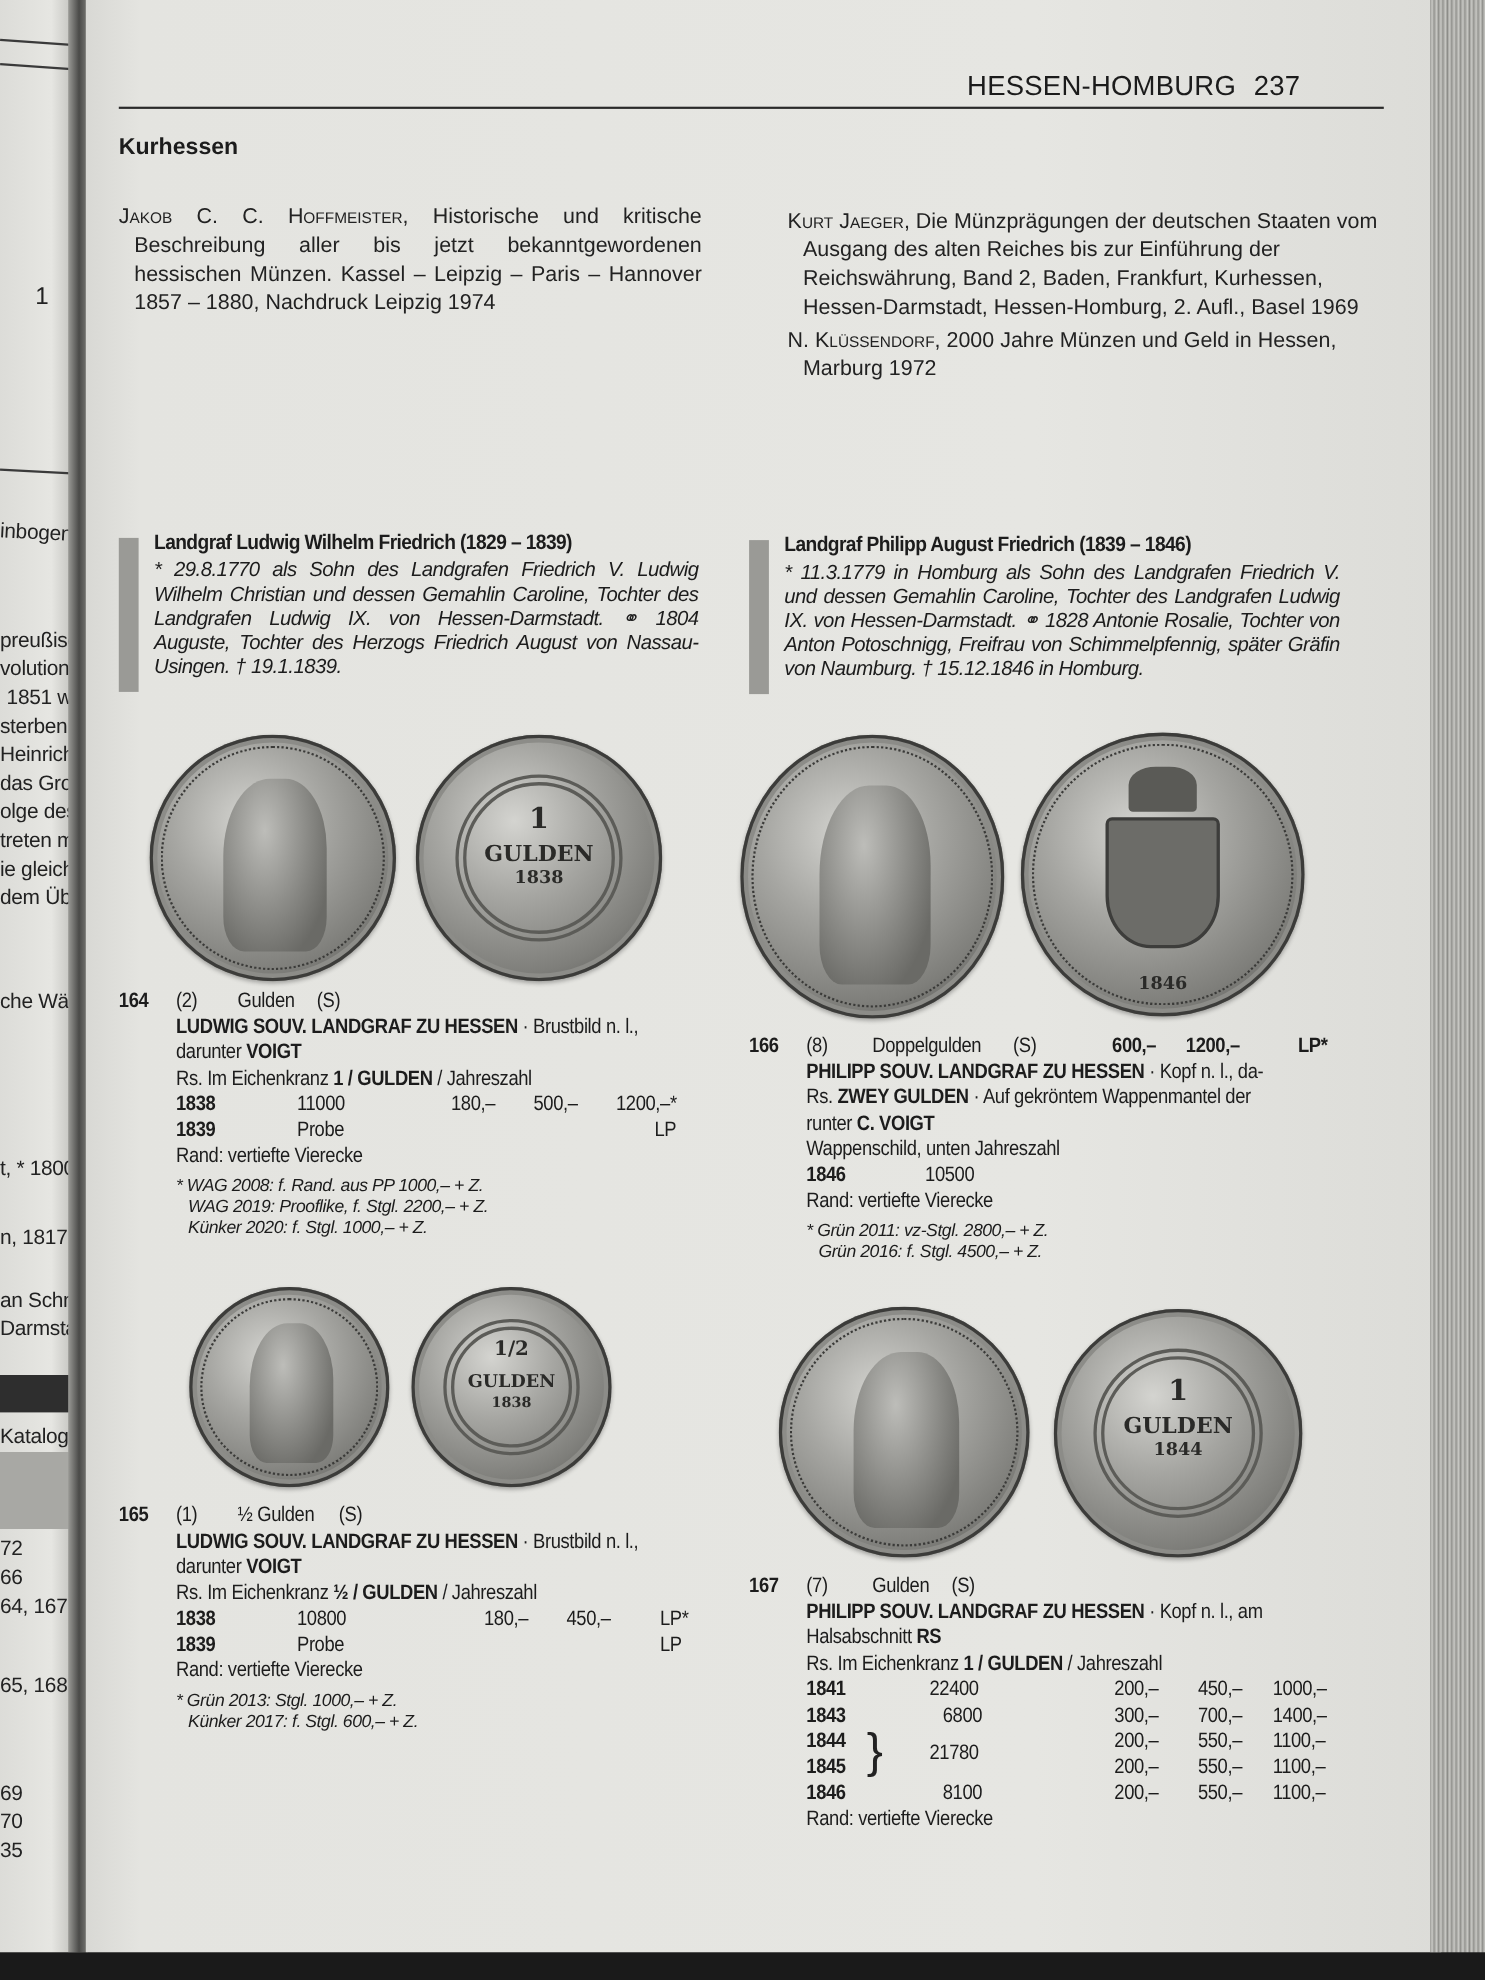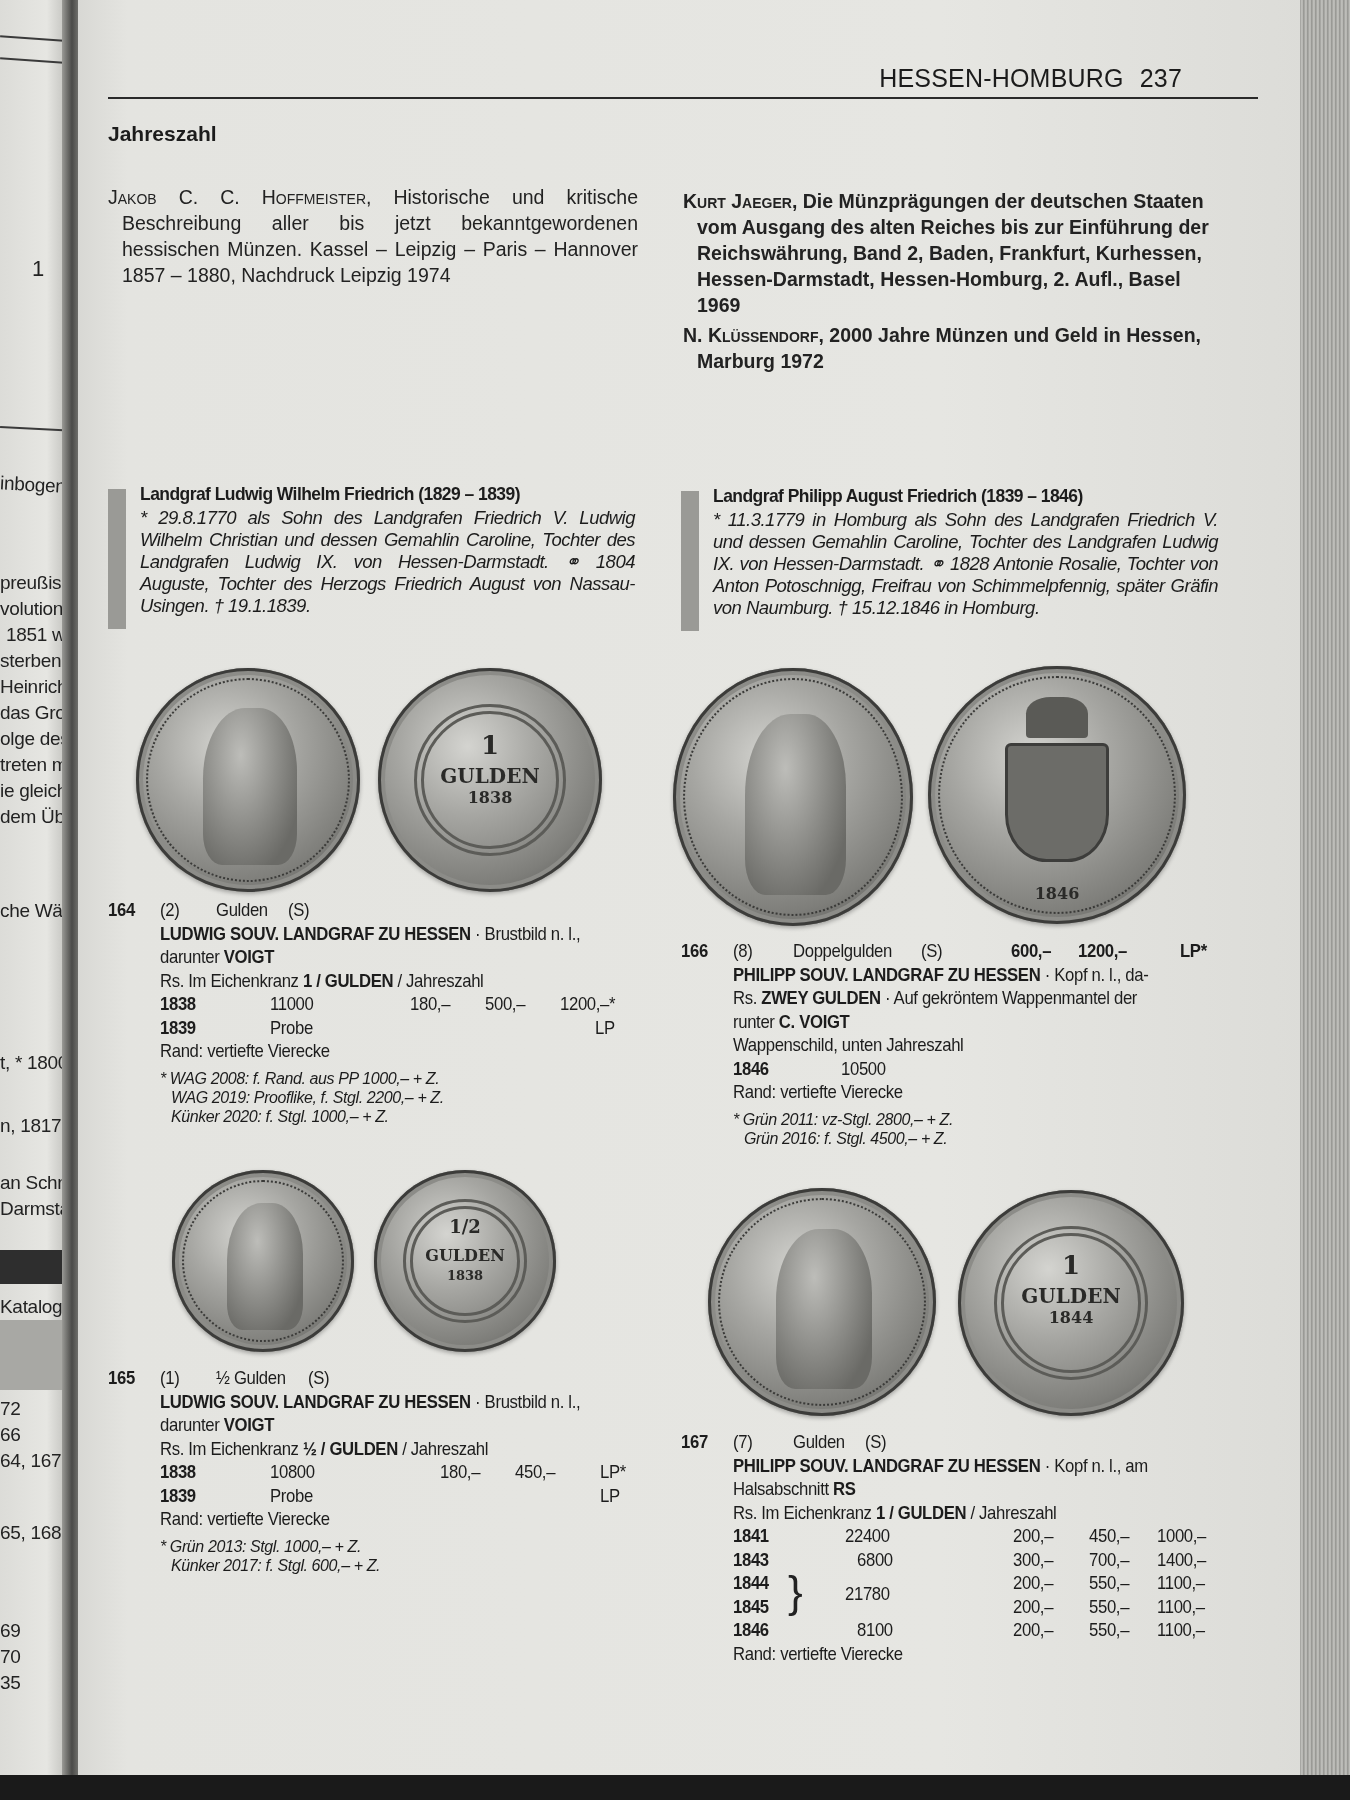--- a/index.html
+++ b/index.html
@@ -32,21 +32,21 @@
   .running-head { position: absolute; right: 128px; top: 64px; font-size: 25px; color: #1b1b1b; letter-spacing: 0.2px; }
   .running-head .pg { margin-left: 16px; }
   .head-rule { position: absolute; left: 30px; top: 97px; width: 1150px; height: 2px; background: #2a2a2a; }
 
   
   .lit-title { position: absolute; left: 30px; top: 122px; font-size: 21px; font-weight: bold; }
   .lit-col { position: absolute; font-size: 19.5px; line-height: 26px; color: #222; }
   .lit-col p { text-indent: -14px; padding-left: 14px; margin-bottom: 2px; margin-top: 36px; }
   .sc { font-variant: small-caps; }
   .lit-left { left: 30px; top: 148px; width: 530px; text-align: justify; }
-  .lit-right { left: 605px; top: 152px; width: 545px; font-weight: bold; }
+  .lit-right { left: 638px; top: 152px; width: 545px; }
 
   
   .bio { position: absolute; font-family: "Liberation Sans", sans-serif; }
   .bio .bar { position: absolute; left: 0; top: 6px; width: 18px; background: #9a9a96; }
   .bio .name { position: absolute; left: 32px; top: 0; font-size: 19px; font-weight: bold; letter-spacing: -0.6px; white-space: nowrap; transform: scaleX(0.92); transform-origin: left; }
   .bio .text { position: absolute; left: 32px; top: 24px; font-size: 18.5px; font-style: italic; line-height: 22px; letter-spacing: -0.5px; text-align: justify; }
   .bio-1 { left: 30px; top: 483px; width: 535px; height: 145px; }
   .bio-1 .bar { height: 140px; } .bio-1 .text { width: 495px; }
   .bio-2 { left: 603px; top: 485px; width: 550px; height: 145px; }
   .bio-2 .bar { height: 140px; } .bio-2 .text { width: 505px; }
@@ -118,21 +118,21 @@
 </div>
 <div class="gutter"></div>
 
 <div class="page">
 
   <div class="running-head">
     <span>HESSEN-HOMBURG</span><span class="pg">237</span>
   </div>
   <div class="head-rule"></div>
 
-  <div class="lit-title">Jahreszahl</div>
+  <div class="lit-title">Kurhessen</div>
   <div class="lit-col lit-left">
     <p><span class="sc">Jakob C. C. Hoffmeister</span><span>, Historische und kritische Beschreibung aller bis jetzt bekanntgewordenen hessischen Münzen. Kassel – Leipzig – Paris – Hannover 1857 – 1880, Nachdruck Leipzig 1974</span></p>
   </div>
   <div class="lit-col lit-right">
     <p><span class="sc">Kurt Jaeger</span><span>, Die Münzprägungen der deutschen Staaten vom Ausgang des alten Reiches bis zur Einführung der Reichswährung, Band 2, Baden, Frankfurt, Kurhessen, Hessen-Darmstadt, Hessen-Homburg, 2. Aufl., Basel 1969</span></p>
     <p style="margin-top:4px;"><span class="sc">N. Klüssendorf</span><span>, 2000 Jahre Münzen und Geld in Hessen, Marburg 1972</span></p>
   </div>
 
   <div class="bio bio-1">
     <div class="bar"></div>

